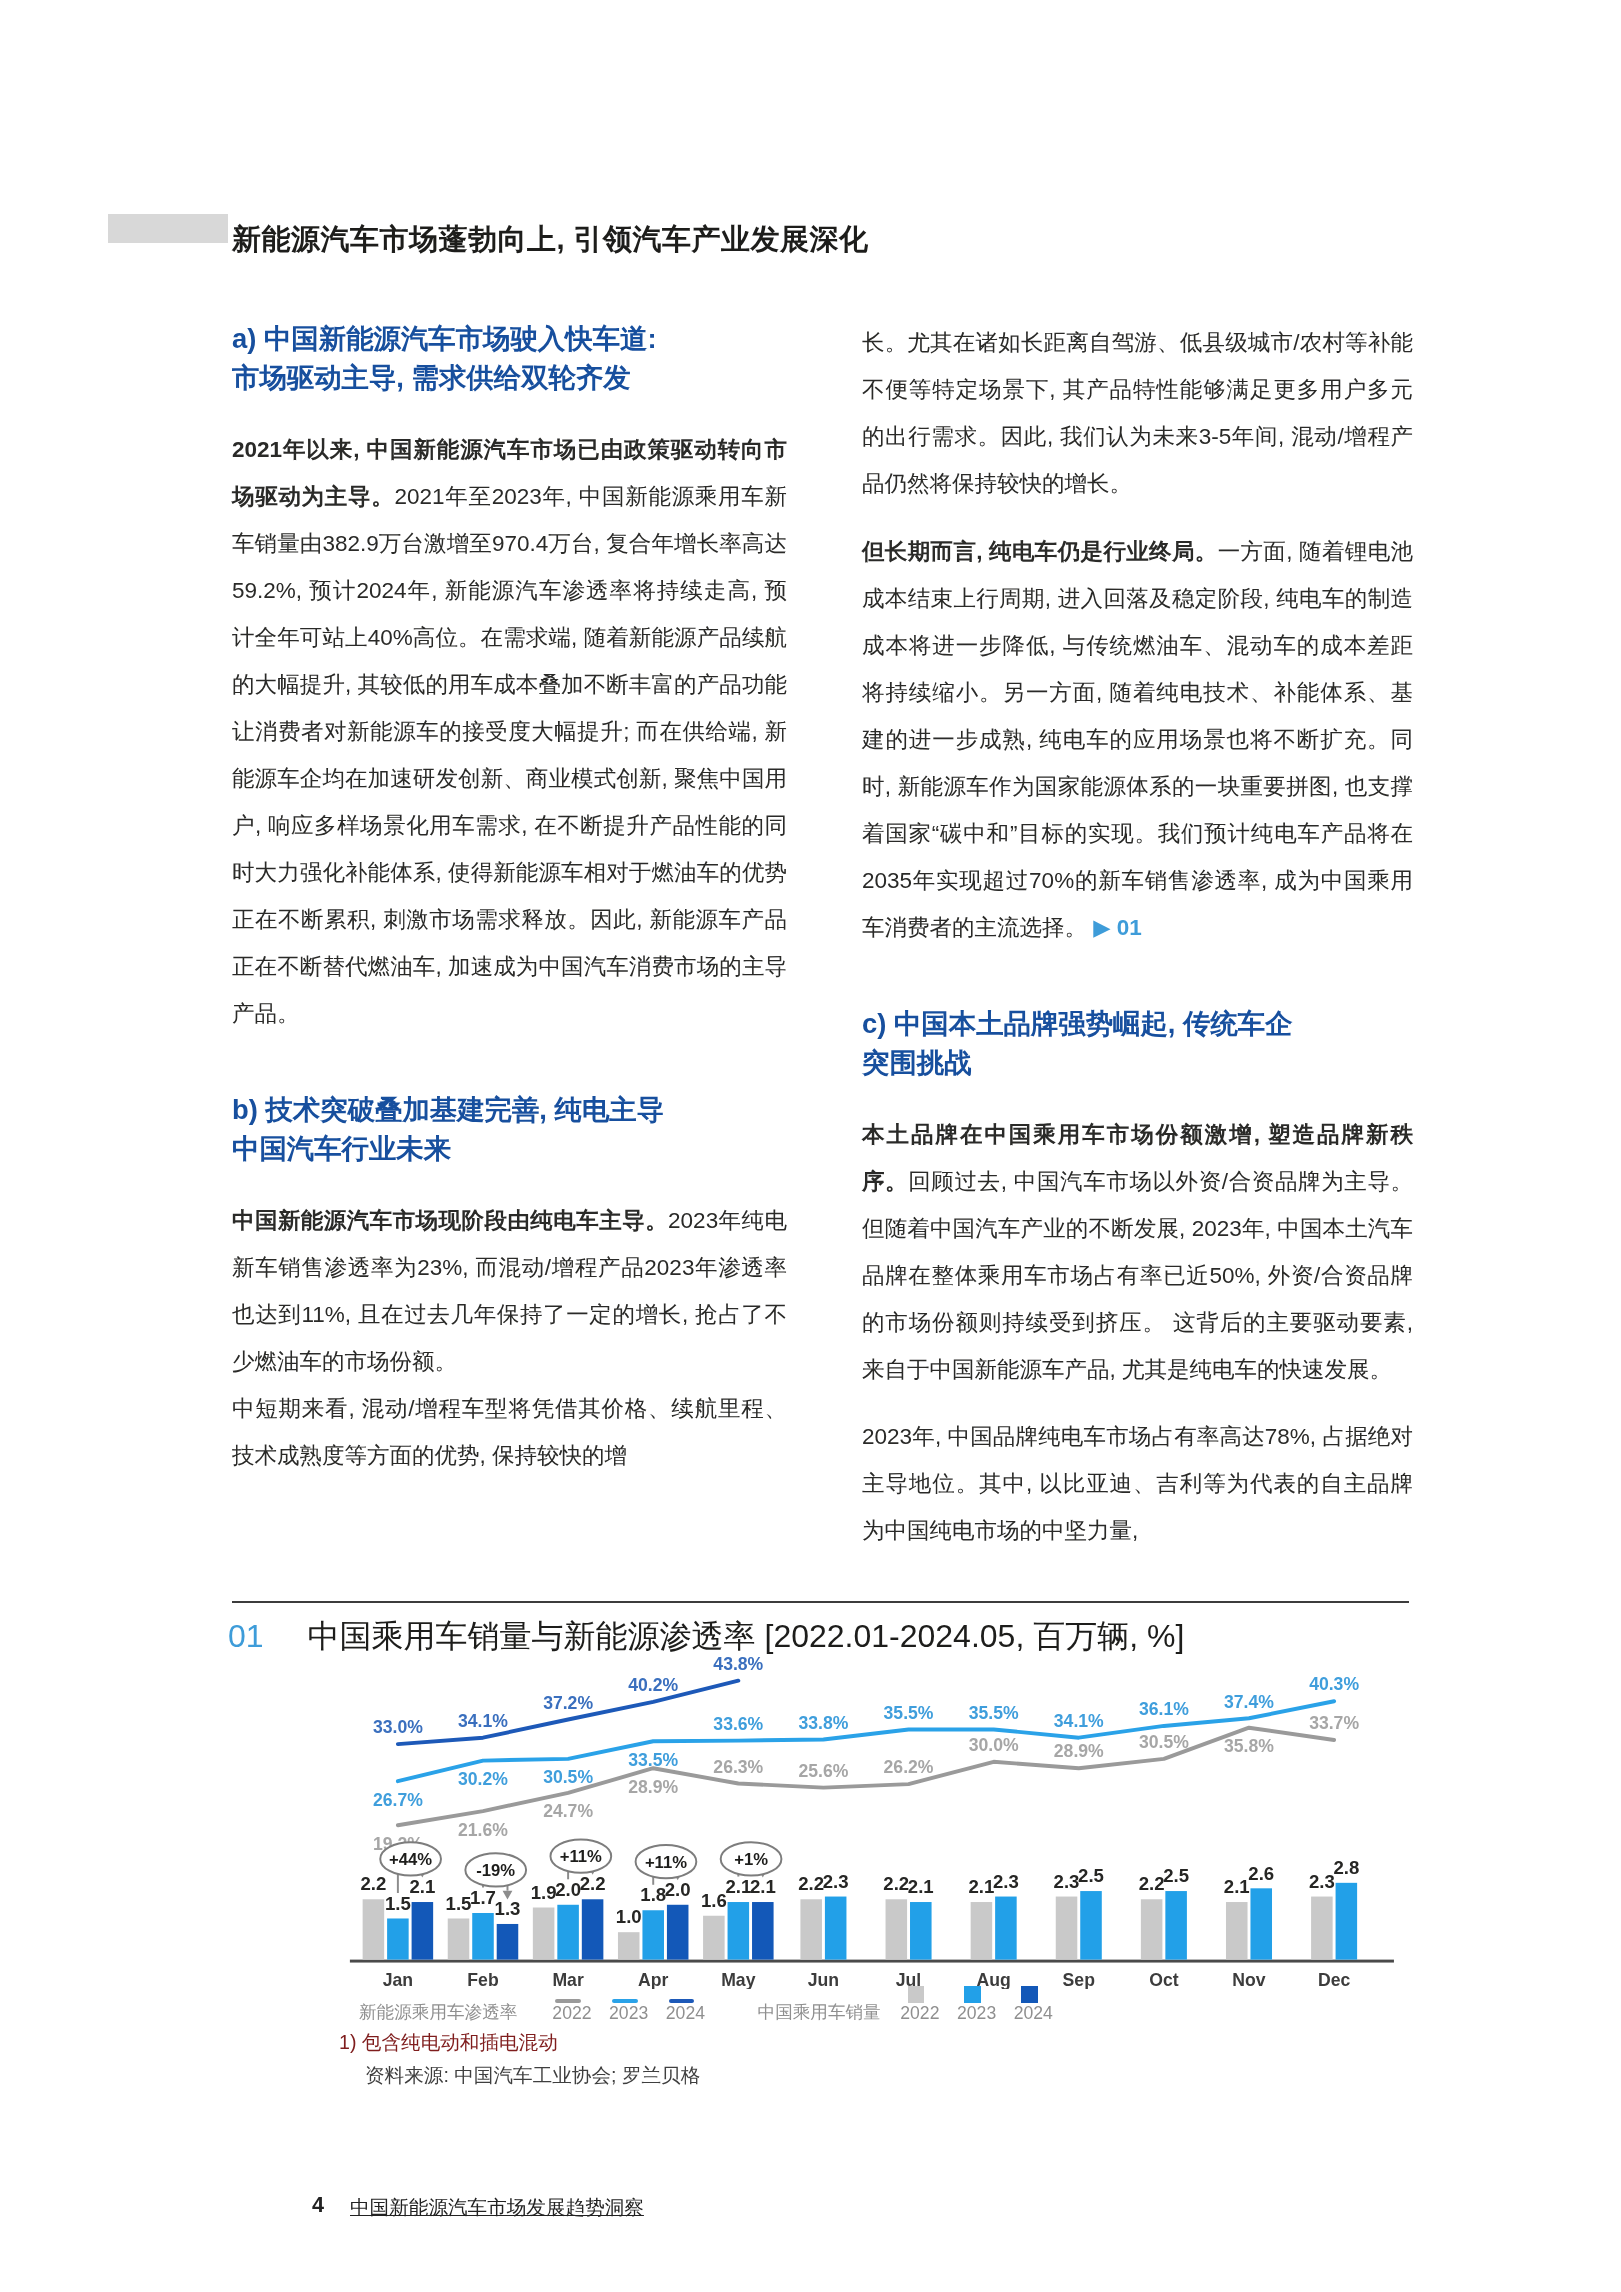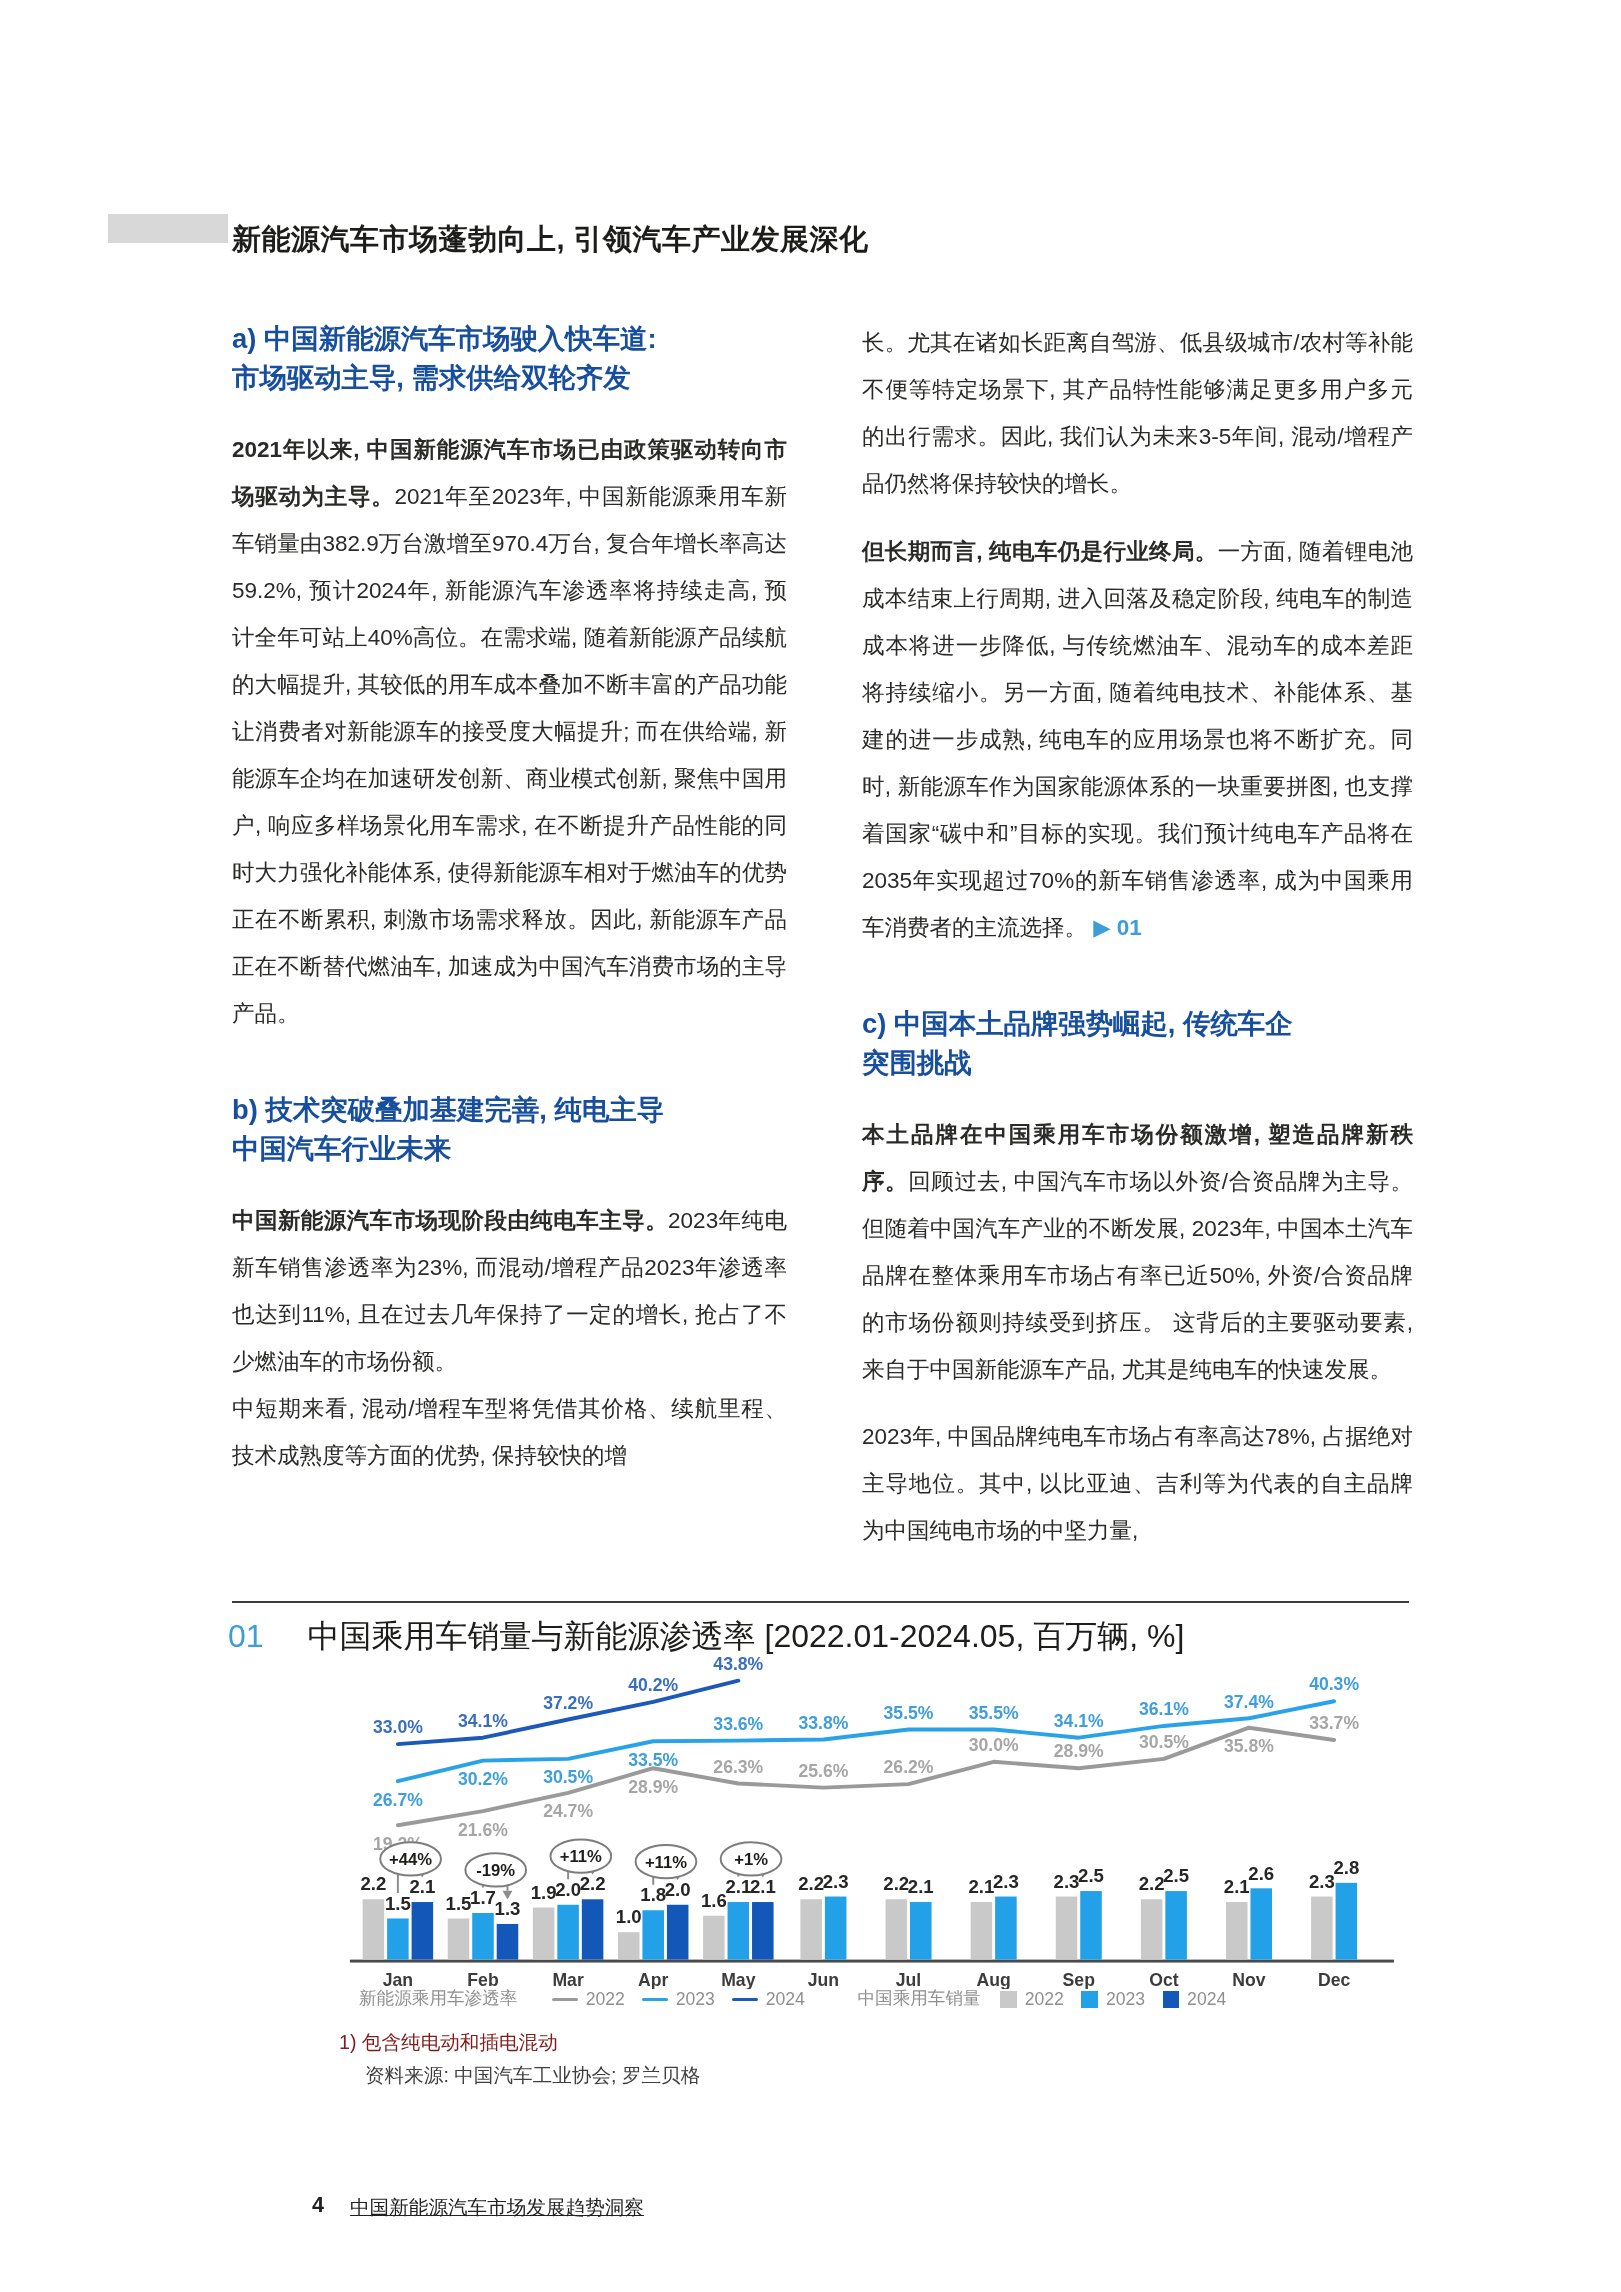--- a/index.html
+++ b/index.html
@@ -25,21 +25,21 @@
   .chart-head{position:absolute;left:228px;top:1615px;font-size:32px;font-weight:normal;color:#1d1d1b;white-space:nowrap;}
   .chart-num{color:#3e9cd9;margin-right:44px;}
   #chart-svg{position:absolute;left:232px;top:1656px;}
   .ax{font-size:18px;font-weight:600;fill:#3c3c3c;}
   .bl{font-size:19px;font-weight:bold;fill:#262624;}
   .ll{font-size:18px;font-weight:bold;}
   .bub{font-size:17px;font-weight:bold;fill:#1d1d1b;}
   .legend{position:absolute;left:359px;top:1986px;display:flex;align-items:flex-end;font-size:17.6px;color:#8f8f8f;white-space:nowrap;}
   .lg-label{margin-right:35px;}
   .lg-label.bars{margin-left:35px;margin-right:19.6px;}
-  .lg-item{display:flex;align-items:center;margin-right:17.6px;}
+  .lg-item{display:flex;align-items:center;margin-right:17.6px;flex-direction:column;}
   .lg-line{display:inline-block;width:25.5px;height:3.9px;border-radius:2px;margin-right:7.8px;background:#999;}
   .lg-sq{display:inline-block;width:16.7px;height:16.7px;margin-right:7.8px;background:#999;}
   .footnote{position:absolute;left:339px;top:2029px;font-size:19.6px;color:#7f1d1d;}
   .source{position:absolute;left:365px;top:2062px;font-size:19.6px;color:#3f3f3f;}
   .footer-page{position:absolute;left:312px;top:2192px;font-size:21.6px;font-weight:bold;color:#222;}
   .footer-doc{position:absolute;left:350px;top:2194px;font-size:19.6px;color:#222;text-decoration:underline;}
 </style>
 </head>
 <body>
 

